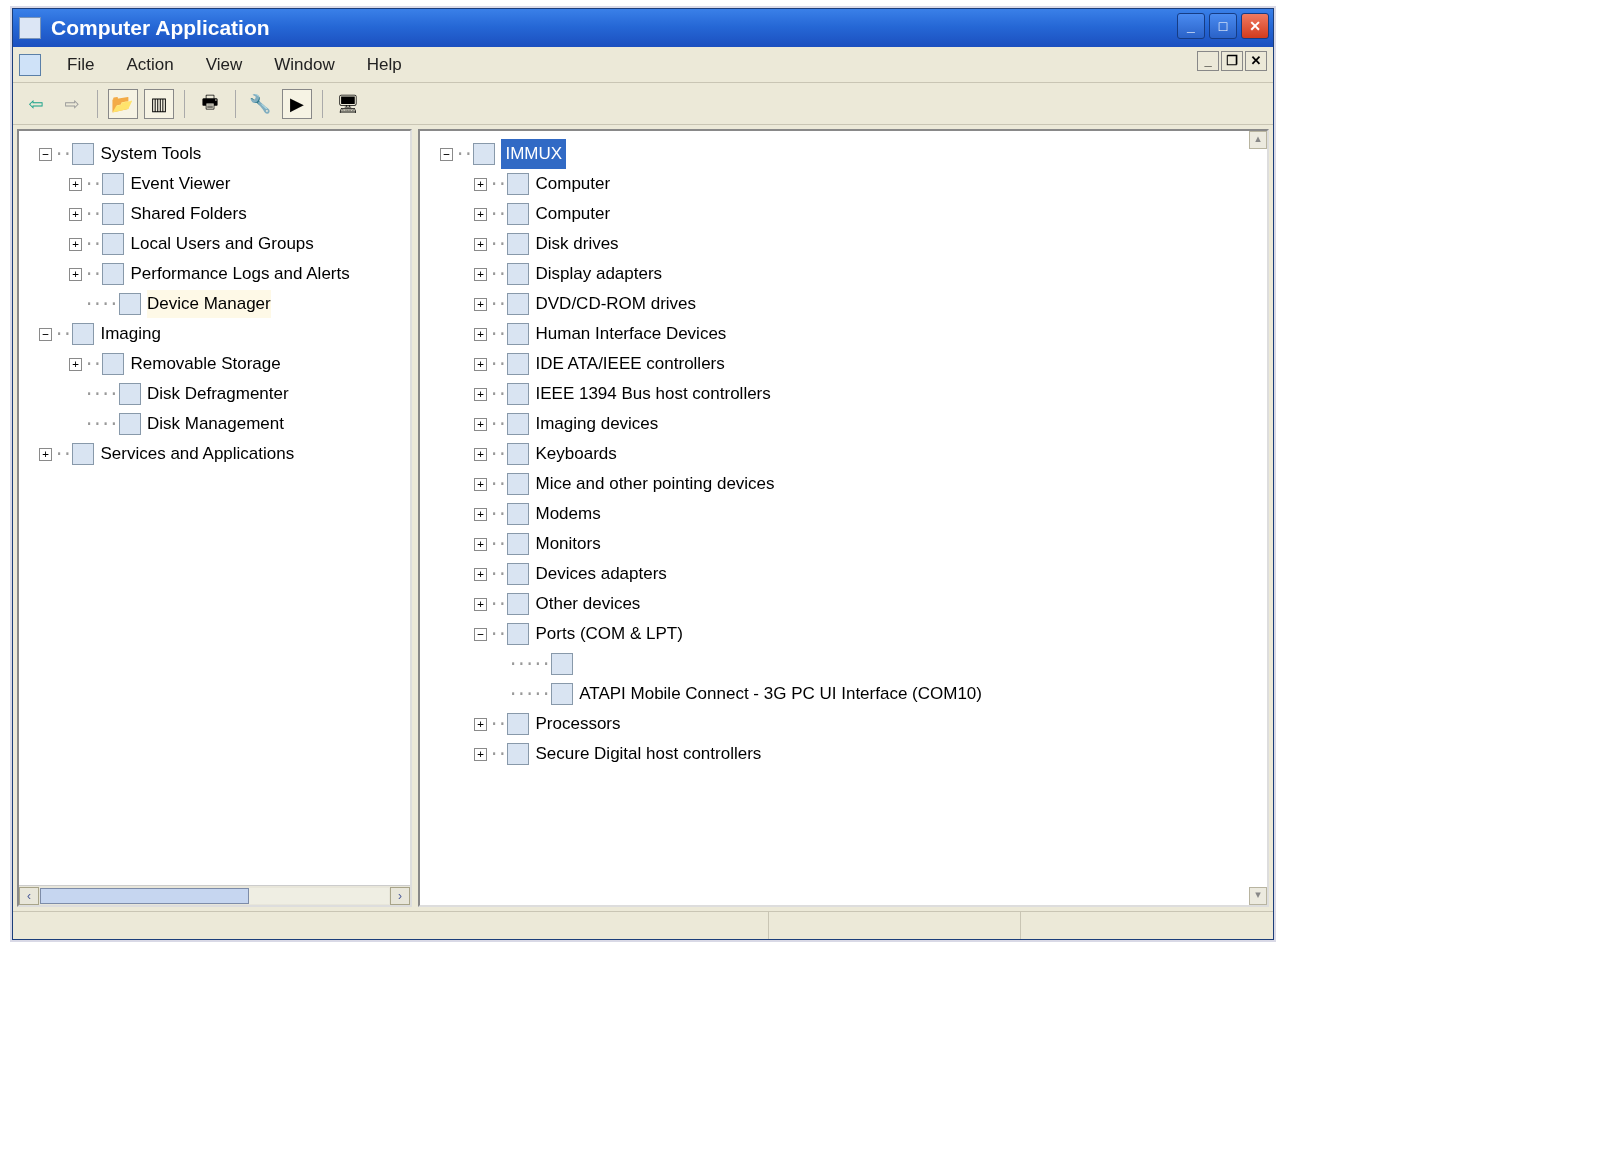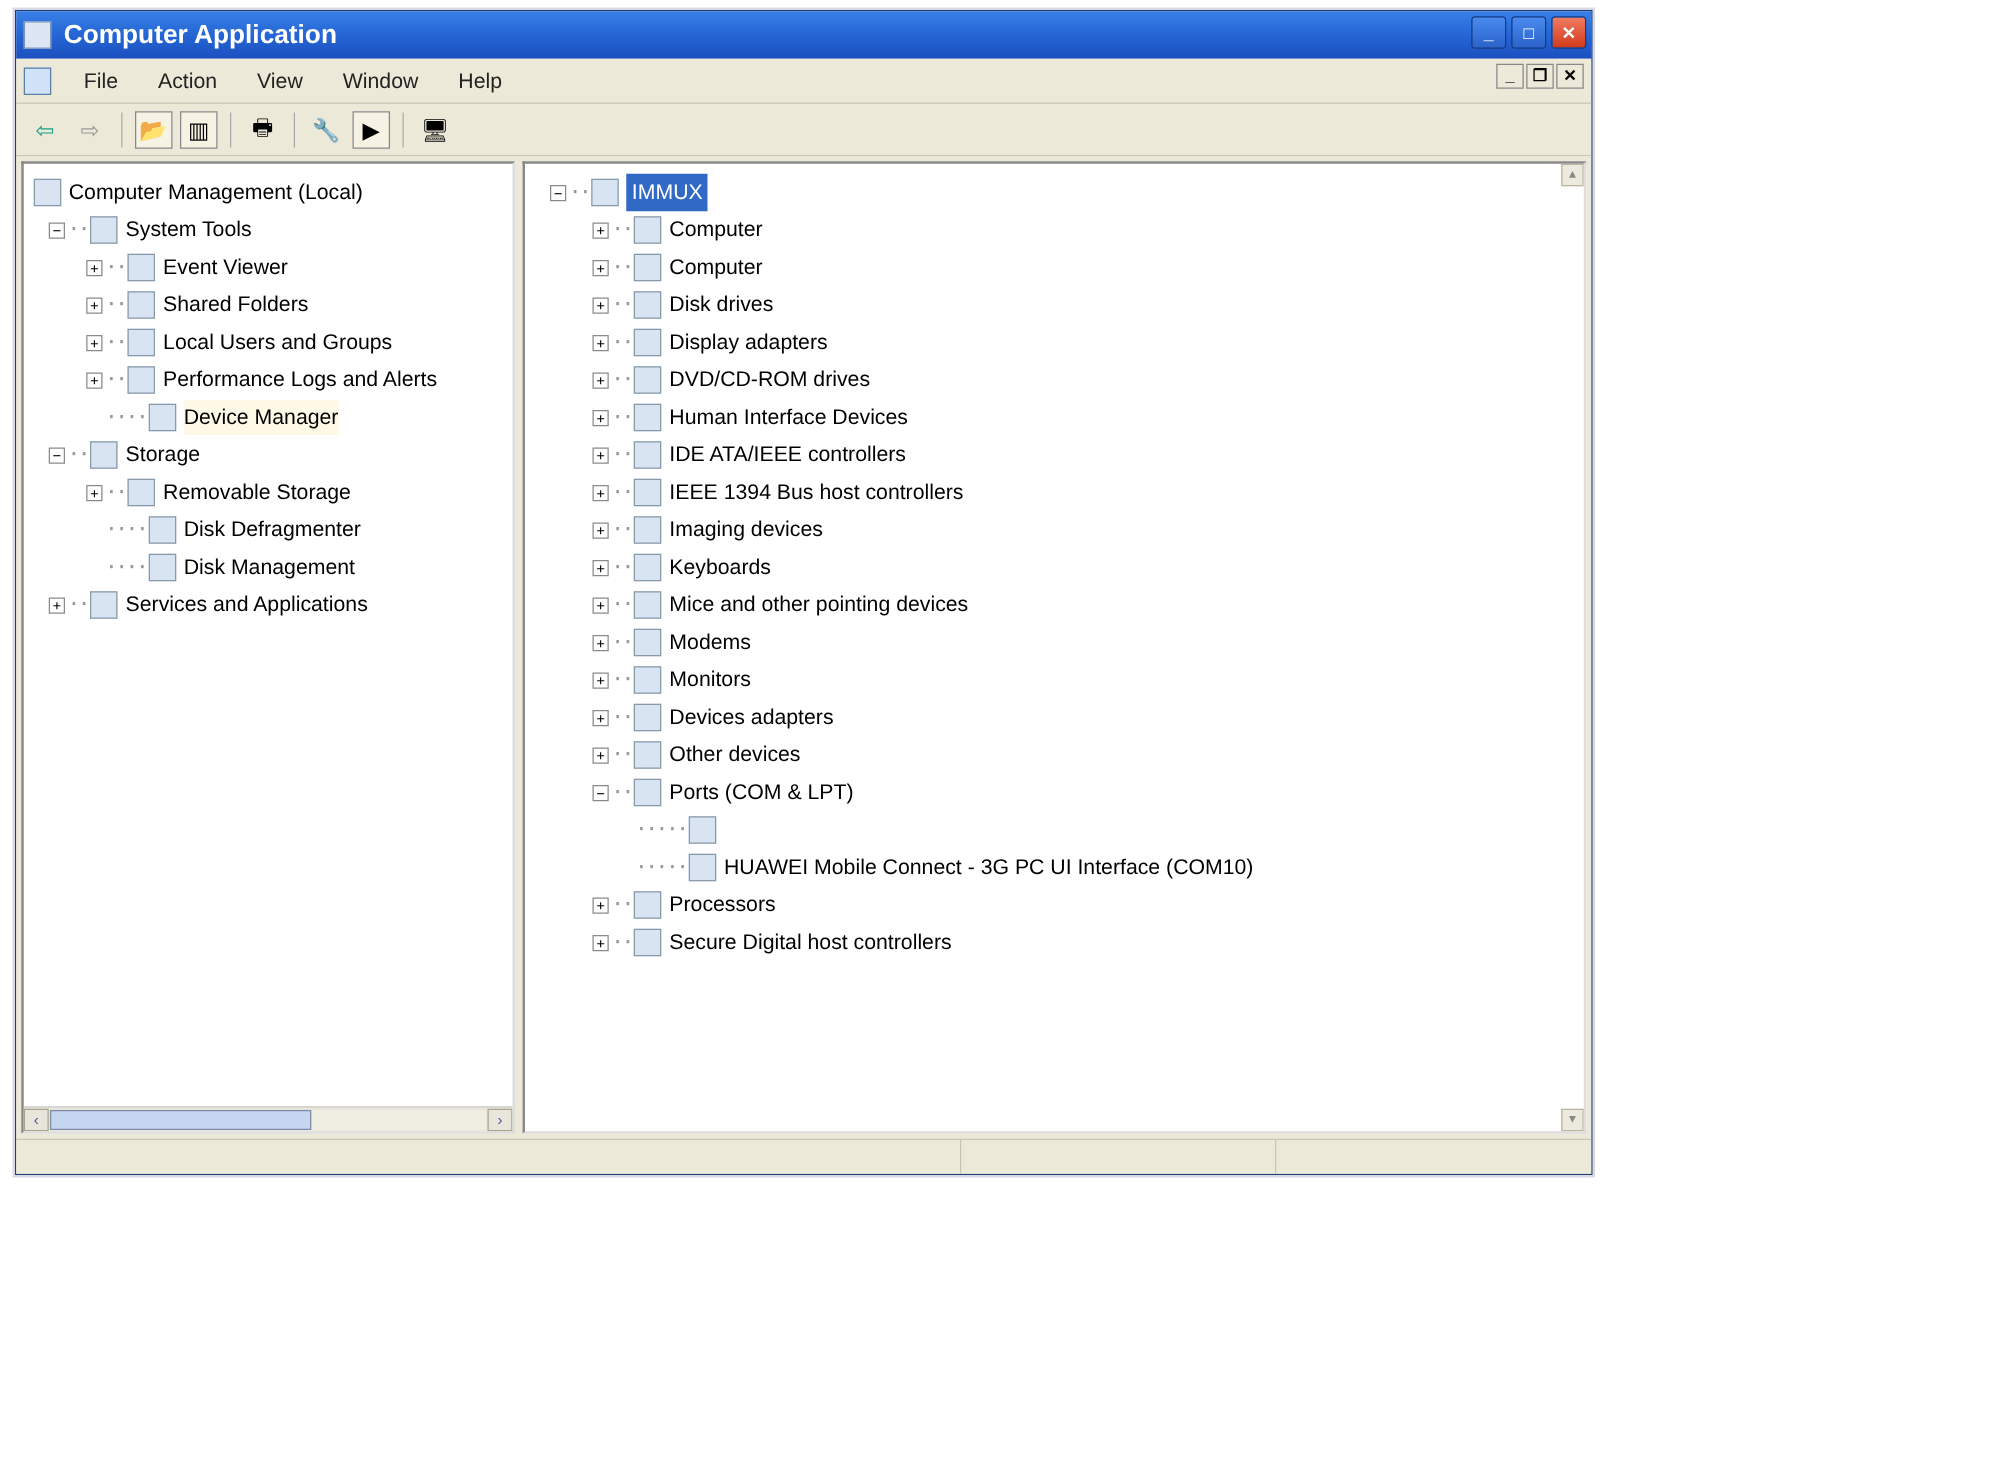--- a/index.html
+++ b/index.html
@@ -209,24 +209,20 @@
     <div class="tb-btn framed">▶</div>
     <div class="tb-sep"></div>
     <div class="tb-btn">🖥</div>
   </div>
 
   <div class="body">
 
     <div class="left-pane">
       <div class="tree">
 
-        <div class="node">
-          <span class="ticon2 ic-root"></span>
-          <span class="label">Computer Management (Local)</span>
-        </div>
 
         <div class="node" style="padding-left:12px;">
           <span class="exp">−</span>
             <span class="dots">··</span>
           <span class="ticon2 ic-sys"></span>
           <span class="label">System Tools</span>
         </div>
 
         <div class="node" style="padding-left:42px;">
           <span class="exp">+</span>
@@ -260,21 +256,21 @@
           <span class="exp blank"></span>
             <span class="dots">····</span>
           <span class="ticon2 ic-dev"></span>
           <span class="label hl">Device Manager</span>
         </div>
 
         <div class="node" style="padding-left:12px;">
           <span class="exp">−</span>
             <span class="dots">··</span>
           <span class="ticon2 ic-store"></span>
-          <span class="label">Storage</span>
+          <span class="label">Imaging</span>
         </div>
 
         <div class="node" style="padding-left:42px;">
           <span class="exp">+</span>
             <span class="dots">··</span>
           <span class="ticon2 ic-rem"></span>
           <span class="label">Removable Storage</span>
         </div>
 
         <div class="node" style="padding-left:42px;">
@@ -434,21 +430,21 @@
         </div>
 
         <div class="node" style="padding-left:70px;">
           <span class="dots">·····</span>
           <span class="ticon2 ic-port"></span>
         </div>
 
         <div class="node" style="padding-left:70px;">
           <span class="dots">·····</span>
           <span class="ticon2 ic-port"></span>
-          <span class="label">HUAWEI Mobile Connect - 3G PC UI Interface (COM10)</span>
+          <span class="label">ATAPI Mobile Connect - 3G PC UI Interface (COM10)</span>
         </div>
 
         <div class="node" style="padding-left:34px;">
           <span class="exp">+</span>
             <span class="dots">··</span>
           <span class="ticon2 ic-cpu"></span>
           <span class="label">Processors</span>
         </div>
 
         <div class="node" style="padding-left:34px;">

